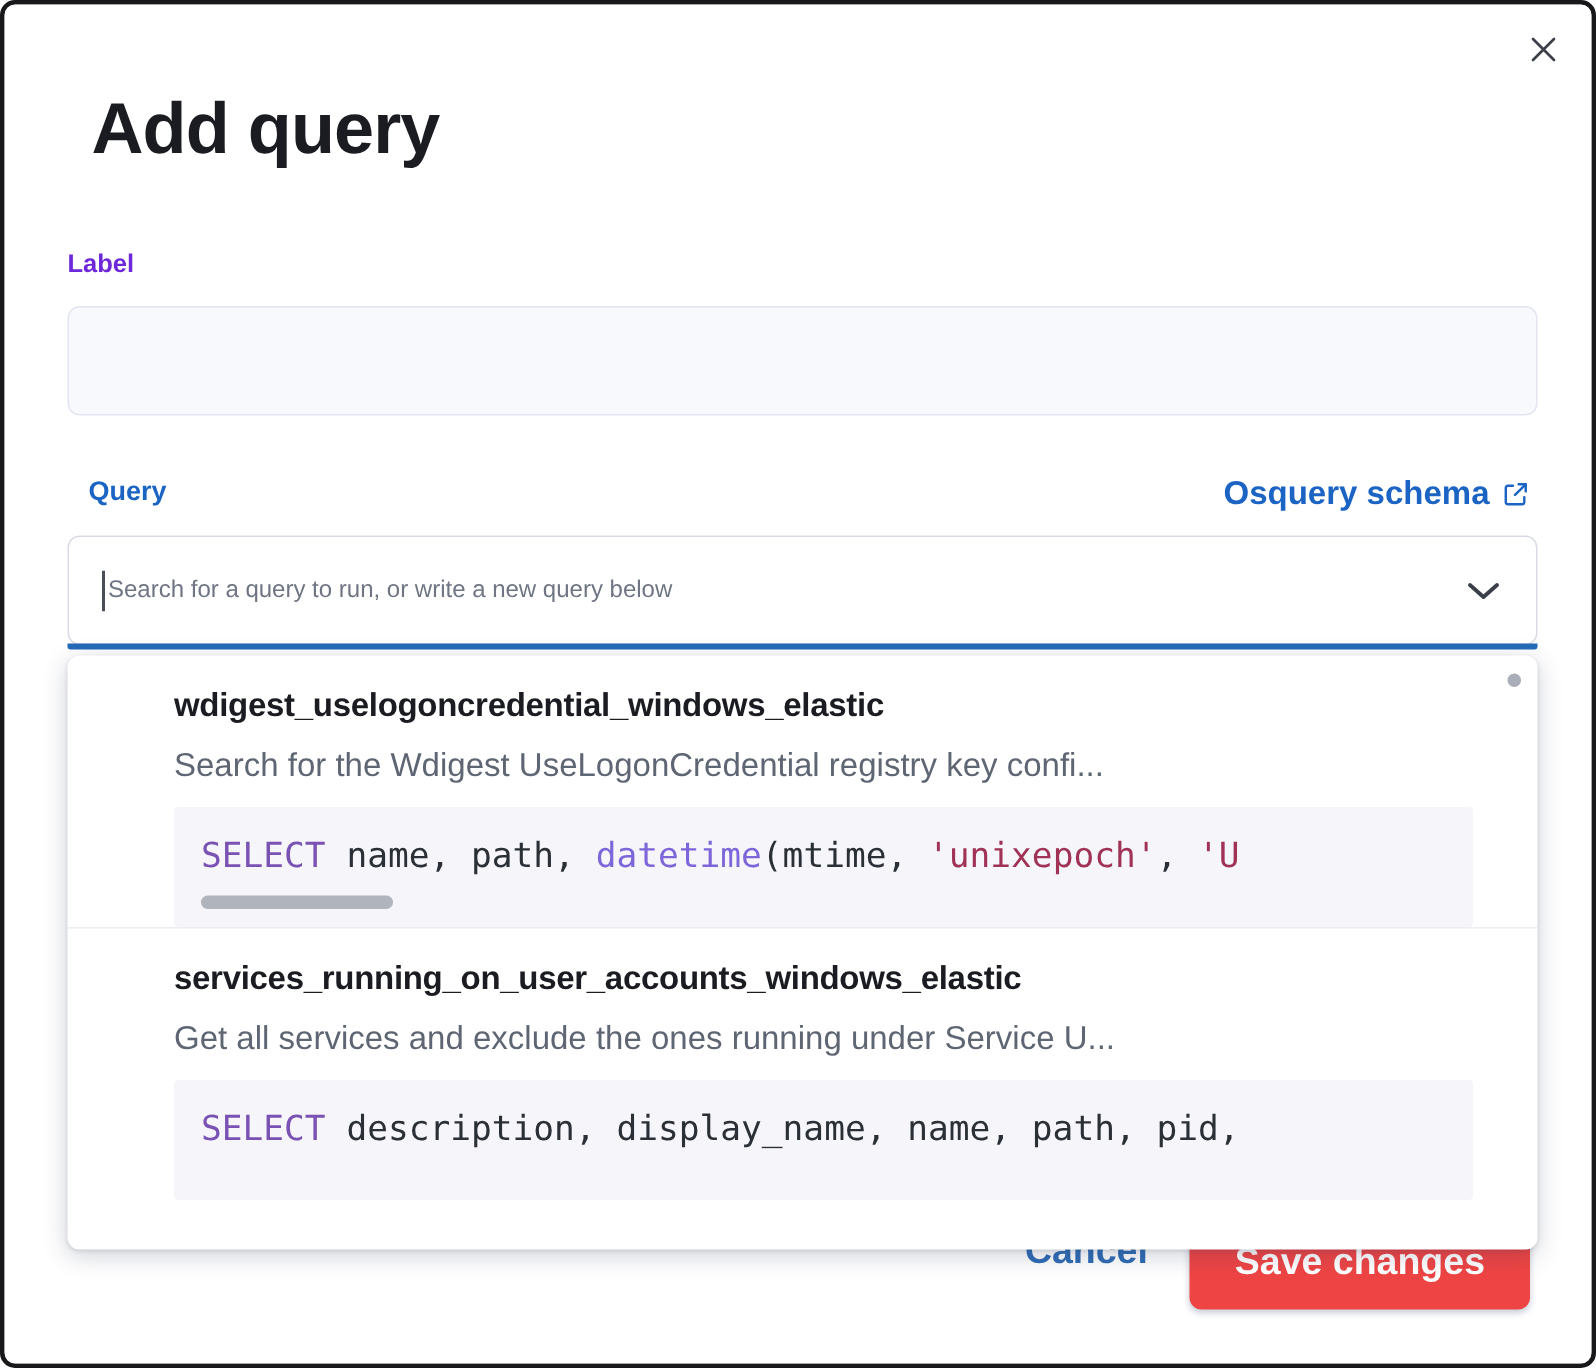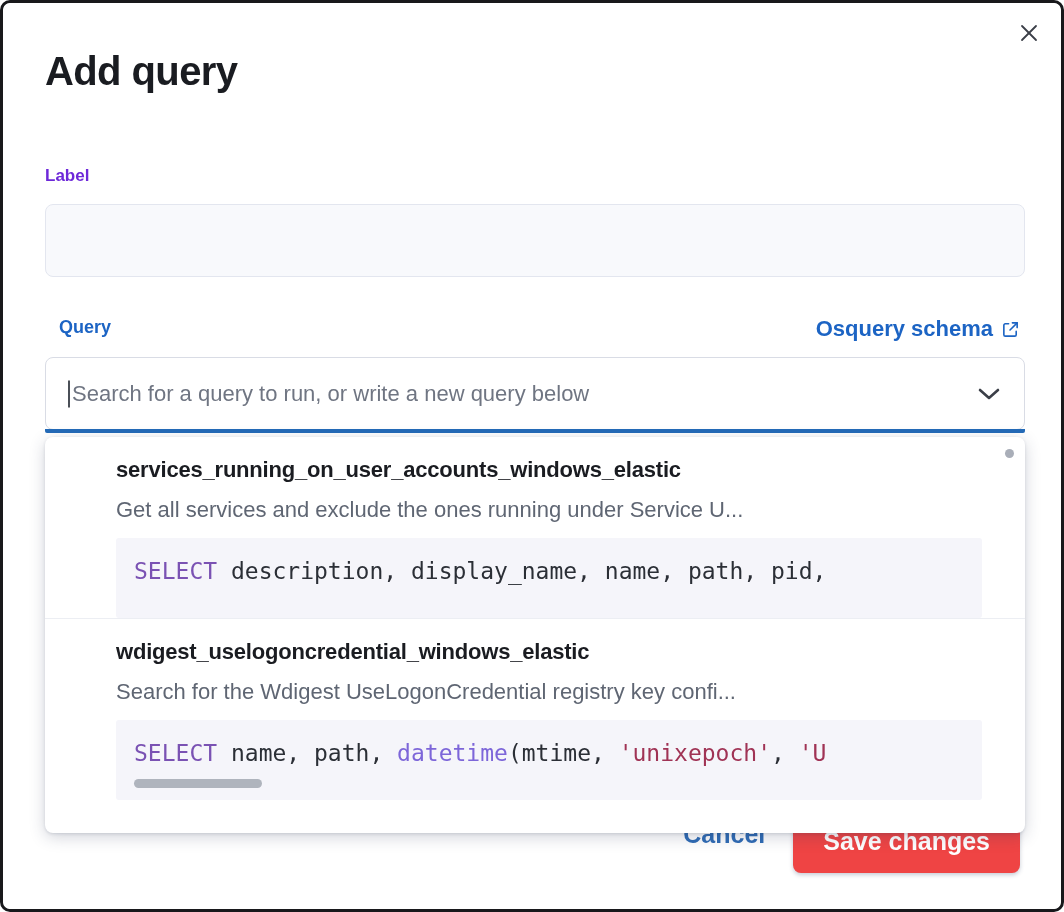--- a/index.html
+++ b/index.html
@@ -47,26 +47,26 @@
     border: none;
     padding: 0;
     cursor: pointer;
   }
   .close-btn svg { display: block; }
 
   .modal-title {
     position: absolute;
     left: 42px;
     top: 42px;
-    font-size: 40px;
+    font-size: 48px;
     line-height: 52px;
     font-weight: 700;
     letter-spacing: -0.6px;
     color: #1a1c21;
-    margin: 0;
+    margin: 16px;
   }
 
   
   .field-label {
     position: absolute;
     left: 42px;
     font-size: 17px;
     font-weight: 700;
     color: #6d28d9;
   }
@@ -134,21 +134,21 @@
     transform: translateY(-50%);
     width: 2px;
     height: 27px;
     background: #4a4f57;
   }
   .combo-placeholder {
     position: absolute;
     left: 26px;
     top: 50%;
     transform: translateY(-50%);
-    font-size: 22px;
+    font-size: 16px;
     color: #6f7582;
     white-space: nowrap;
   }
   .combo-chevron {
     position: absolute;
     right: 22px;
     top: 50%;
     transform: translateY(-50%);
     display: flex;
     cursor: pointer;
@@ -313,31 +313,31 @@
 
     <div class="footer">
       <button class="btn-cancel">Cancel</button>
       <button class="btn-save">Save changes</button>
     </div>
 
     <div class="dropdown">
       <div class="dropdown-scroll-dot"></div>
 
       <div class="option">
-        <div class="option-title">services_running_on_user_accounts_windows_elastic</div>
-        <div class="option-desc">Get all services and exclude the ones running under Service U...</div>
-        <div class="code-block">
-          <div class="code-line"><span class="tok-kw">SELECT</span><span class="tok-plain"> description, display_name, name, path, pid,</span></div>
-        </div>
-      </div>
-
-      <div class="option">
         <div class="option-title">wdigest_uselogoncredential_windows_elastic</div>
         <div class="option-desc">Search for the Wdigest UseLogonCredential registry key confi...</div>
         <div class="code-block">
           <div class="code-line"><span class="tok-kw">SELECT</span><span class="tok-plain"> name, path, </span><span class="tok-fn">datetime</span><span class="tok-plain">(mtime, </span><span class="tok-str">'unixepoch'</span><span class="tok-plain">, </span><span class="tok-str">'U</span></div>
           <div class="code-scrollbar"></div>
         </div>
       </div>
+
+      <div class="option">
+        <div class="option-title">services_running_on_user_accounts_windows_elastic</div>
+        <div class="option-desc">Get all services and exclude the ones running under Service U...</div>
+        <div class="code-block">
+          <div class="code-line"><span class="tok-kw">SELECT</span><span class="tok-plain"> description, display_name, name, path, pid,</span></div>
+        </div>
+      </div>
     </div>
 
   </div>
 </div>
 
 </body></html>

